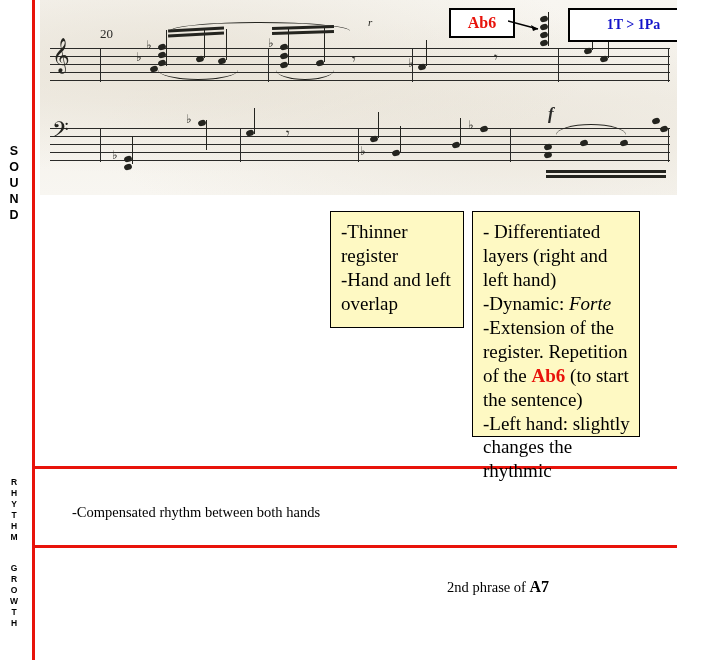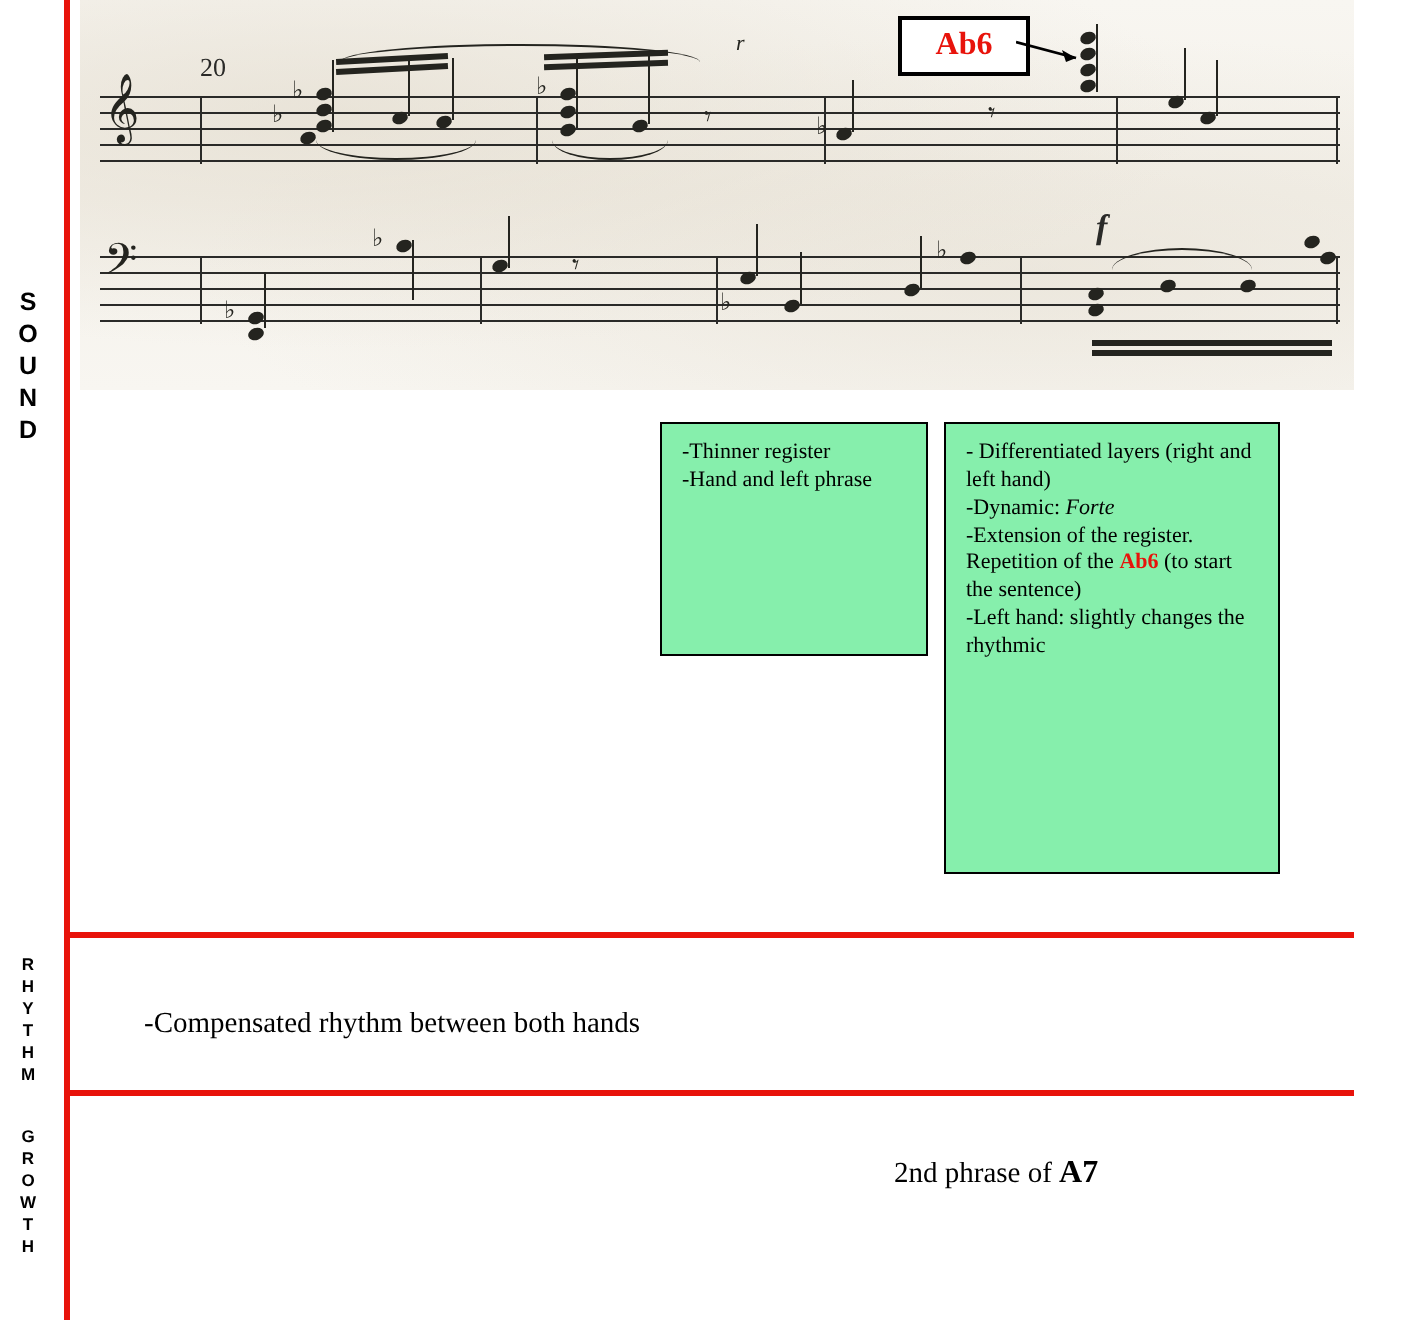--- a/index.html
+++ b/index.html
@@ -188,23 +188,23 @@
   .callout-arrow {
     position: absolute;
     left: 468px; top: 19px;
     width: 38px; height: 16px;
   }
 
   
   .annbox {
     position: absolute;
     border: 1.5px solid #000;
-    background: #86efac;
-    font-family: "Liberation Serif", serif;
-    font-size: 11px;
+    background: #fef9c3;
+    font-family: "Liberation Serif", serif;
+    font-size: 19px;
     line-height: 1.26;
     color: #000;
     padding: 8px 9px 6px 10px;
     box-sizing: border-box;
   }
   .annbox-left  { left: 330px; top: 211px; width: 134px; height: 117px; }
   .annbox-right { left: 472px; top: 211px; width: 168px; height: 226px; }
   .annbox p { margin: 0; }
   .em-italic { font-style: italic; }
   .red-bold { color: #e8130b; font-weight: bold; }
@@ -379,29 +379,30 @@
   <div class="notehead" style="left:504px; top:152px;"></div>
   <div class="notehead" style="left:540px; top:140px;"></div>
   <div class="notehead" style="left:580px; top:140px;"></div>
   <div class="notehead" style="left:612px; top:118px;"></div>
   <div class="notehead" style="left:620px; top:126px;"></div>
   <div class="beam" style="left:506px; top:170px; width:120px;"></div>
   <div class="beam" style="left:506px; top:175px; width:120px;"></div>
   <div class="slur" style="left:516px; top:124px; width:70px; height:10px;"></div>
 
   <div class="callout callout-ab6">Ab6</div>
+  <div class="callout callout-dyn">1T &gt; 1Pa</div>
   <svg class="callout-arrow" viewBox="0 0 38 16">
     <line x1="0" y1="2" x2="30" y2="10" stroke="#000" stroke-width="1.4"></line>
     <polygon points="30,10 23,6 25,12" fill="#000"></polygon>
   </svg>
 </div>
 
 <div class="annbox annbox-left">
   <p>-Thinner register</p>
-  <p>-Hand and left phrase</p>
+  <p>-Hand and left overlap</p>
 </div>
 
 <div class="annbox annbox-right">
   <p>- Differentiated layers (right and left hand)</p>
   <p><span>-Dynamic: </span><span class="em-italic">Forte</span></p>
   <p><span>-Extension of the register. Repetition of the </span><span class="red-bold">Ab6</span><span> (to start the sentence)</span></p>
   <p>-Left hand: slightly changes the rhythmic</p>
 </div>
 
 <div class="rhythm-text">-Compensated rhythm between both hands</div>

